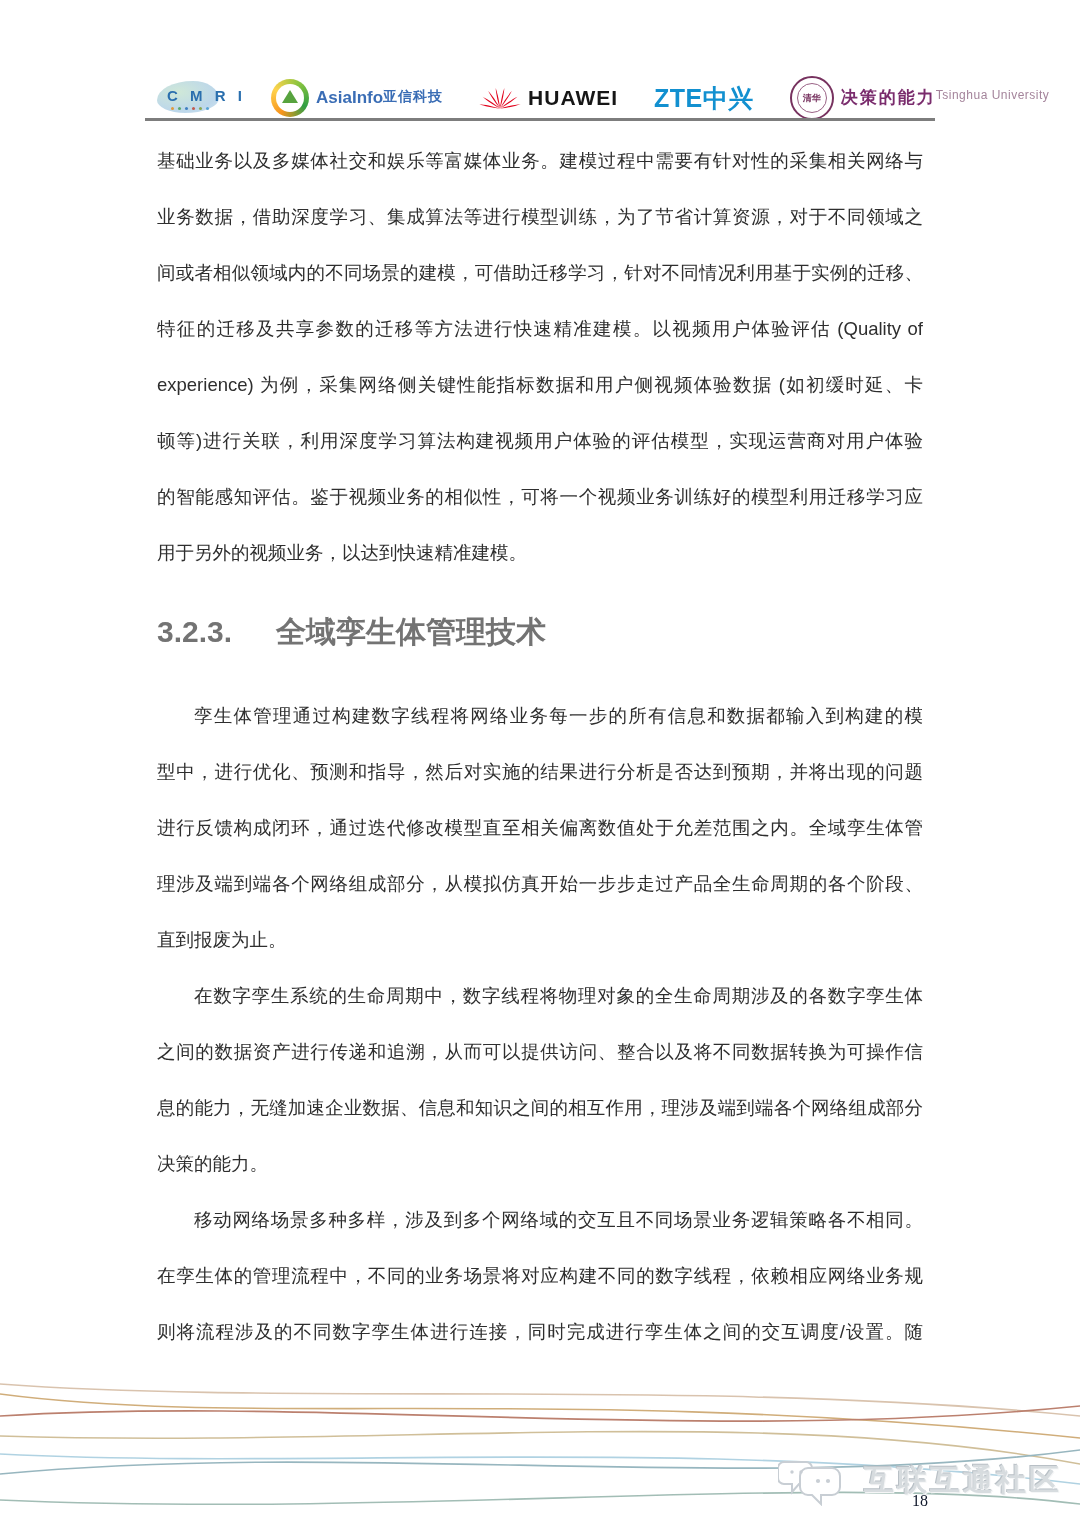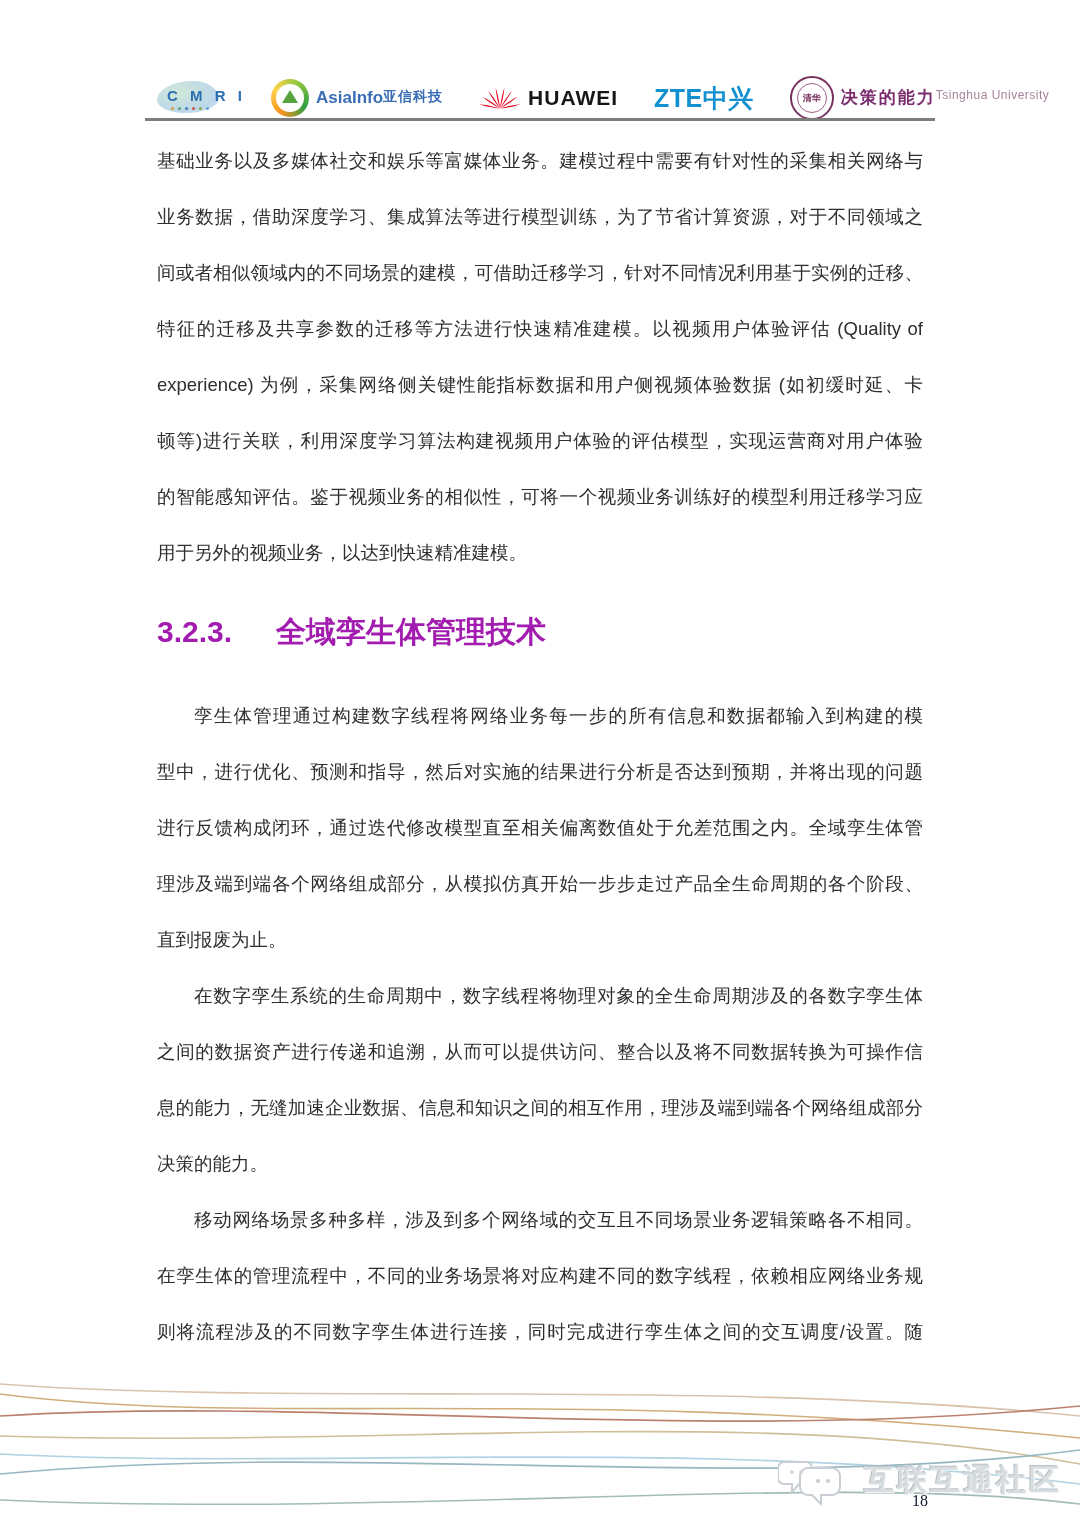--- a/index.html
+++ b/index.html
@@ -81,21 +81,21 @@
   .para .line {
     height:56px; line-height:56px;
     text-align:justify; text-align-last:justify;
     overflow:hidden; white-space:normal;
   }
   .para.short-last .line:last-child { text-align-last:left; }
   .para.indent .line:first-child { text-indent:2em; }
 
   .section-heading {
     height:107px; box-sizing:border-box; padding-top:30px;
-    font-size:30px; font-weight:bold; color:#a21caf; line-height:42px;
+    font-size:30px; font-weight:bold; color:#737373; line-height:42px;
     display:flex; align-items:flex-start;
   }
   .section-heading .num { margin-right:44px; }
 
   
   .footer-waves { position:absolute; left:0; top:1376px; width:1080px; height:150px; }
 
   .watermark {
     position:absolute; right:18px; bottom:20px;
     display:flex; align-items:center; gap:16px;

